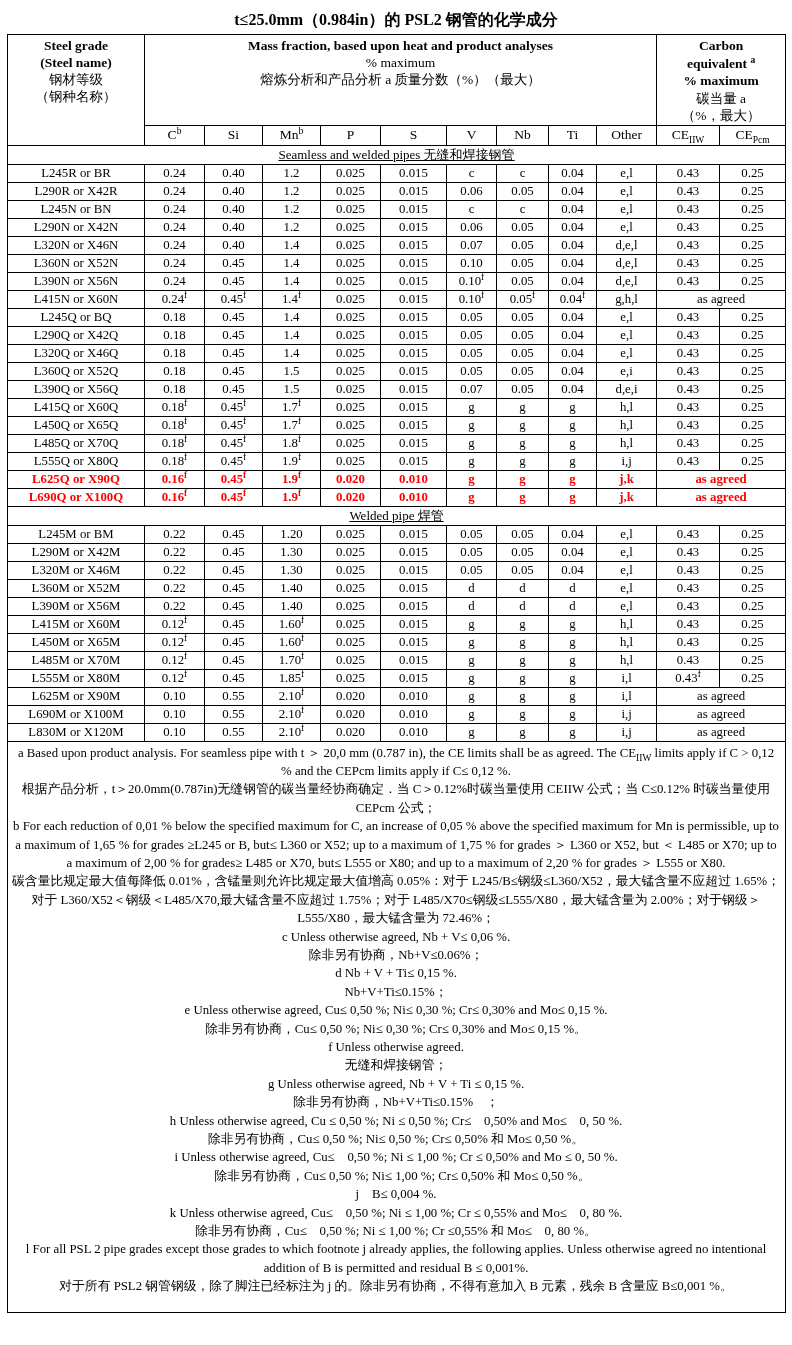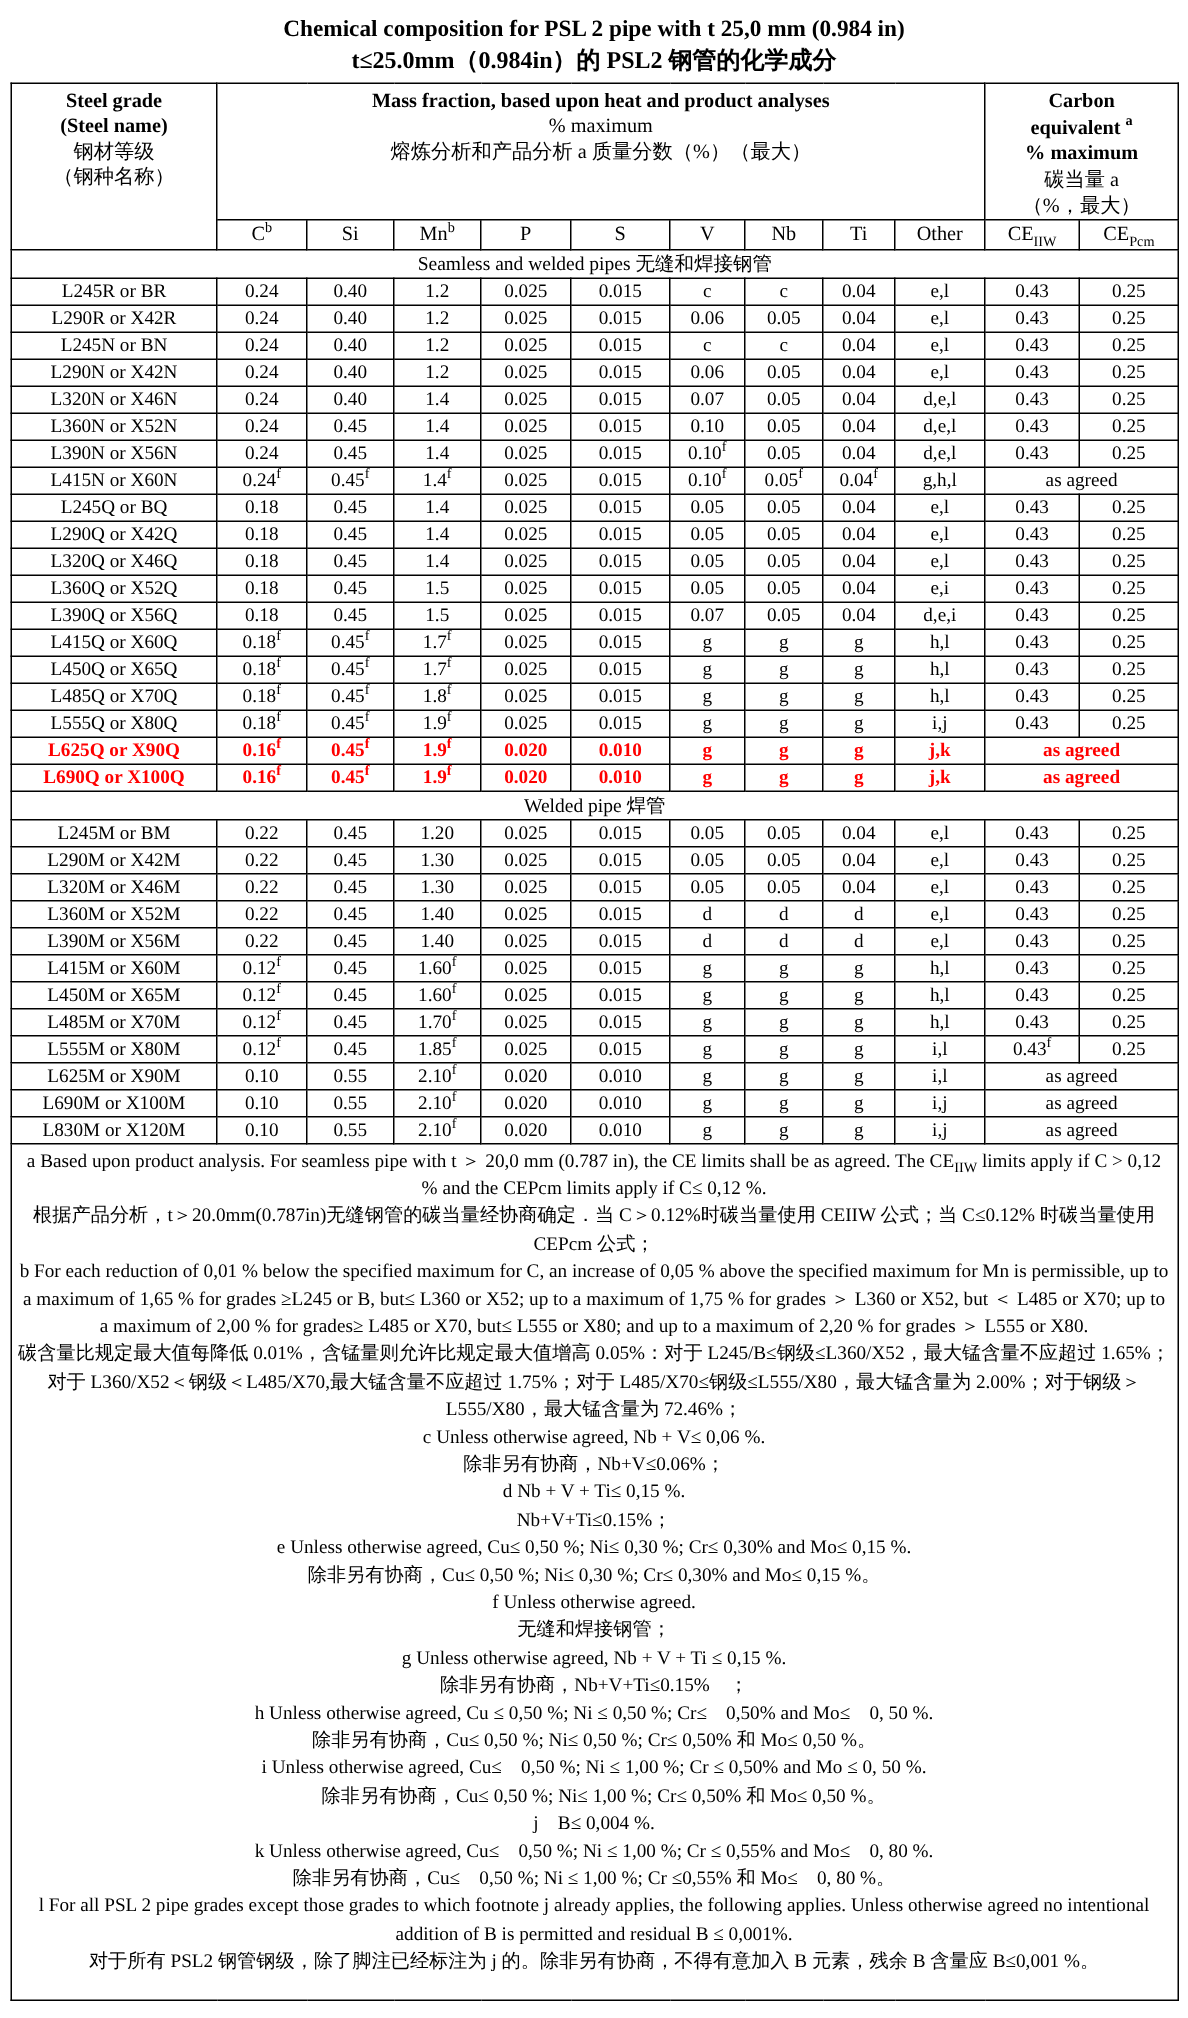--- a/index.html
+++ b/index.html
@@ -16,33 +16,32 @@
   table.comp { border-collapse:collapse; table-layout:fixed; width:778px; margin:3px auto 0 auto; }
   .comp th, .comp td {
     border:1px solid #000; text-align:center; vertical-align:middle;
     padding:0; font-weight:normal; overflow:hidden;
   }
   .comp thead tr.h1 th { height:90px; vertical-align:top; font-size:13.5px; padding-top:2px; }
   .comp thead th.grade-h, .comp thead th.mass-h { line-height:17px; }
   .comp thead th.ce-h { line-height:17.5px; }
   .comp thead tr.h2 th { height:20px; font-size:13.5px; line-height:18px; }
   .comp tbody td { height:18px; font-size:12.8px; line-height:14px; }
-  .comp td.section { font-size:13px; height:19px; }
+  .comp td.section { font-size:13px; height:19px;text-decoration:underline; }
   .comp tr.red td { color:#f00;font-weight:bold; }
   sup { font-size:9.5px; line-height:0; }
   sub { font-size:9.5px; line-height:0; }
   #footnotes-cell { text-align:center; vertical-align:top; height:571px; padding:2px 5px 0 4px; }
   .fn { font-size:12.8px; line-height:18.4px; }
 </style>
 </head>
 <body>
 
 <div class="page">
   <div class="title">
-    <div class="t1">Chemical composition for PSL 2 pipe with t 25,0 mm (0.984 in)</div>
     <div class="t2">t≤25.0mm（0.984in）的 PSL2 钢管的化学成分</div>
   </div>
 
   <table class="comp">
     <colgroup>
       <col style="width:137px">
         <col style="width:60px">
         <col style="width:58px">
         <col style="width:58px">
       <col style="width:60px">

